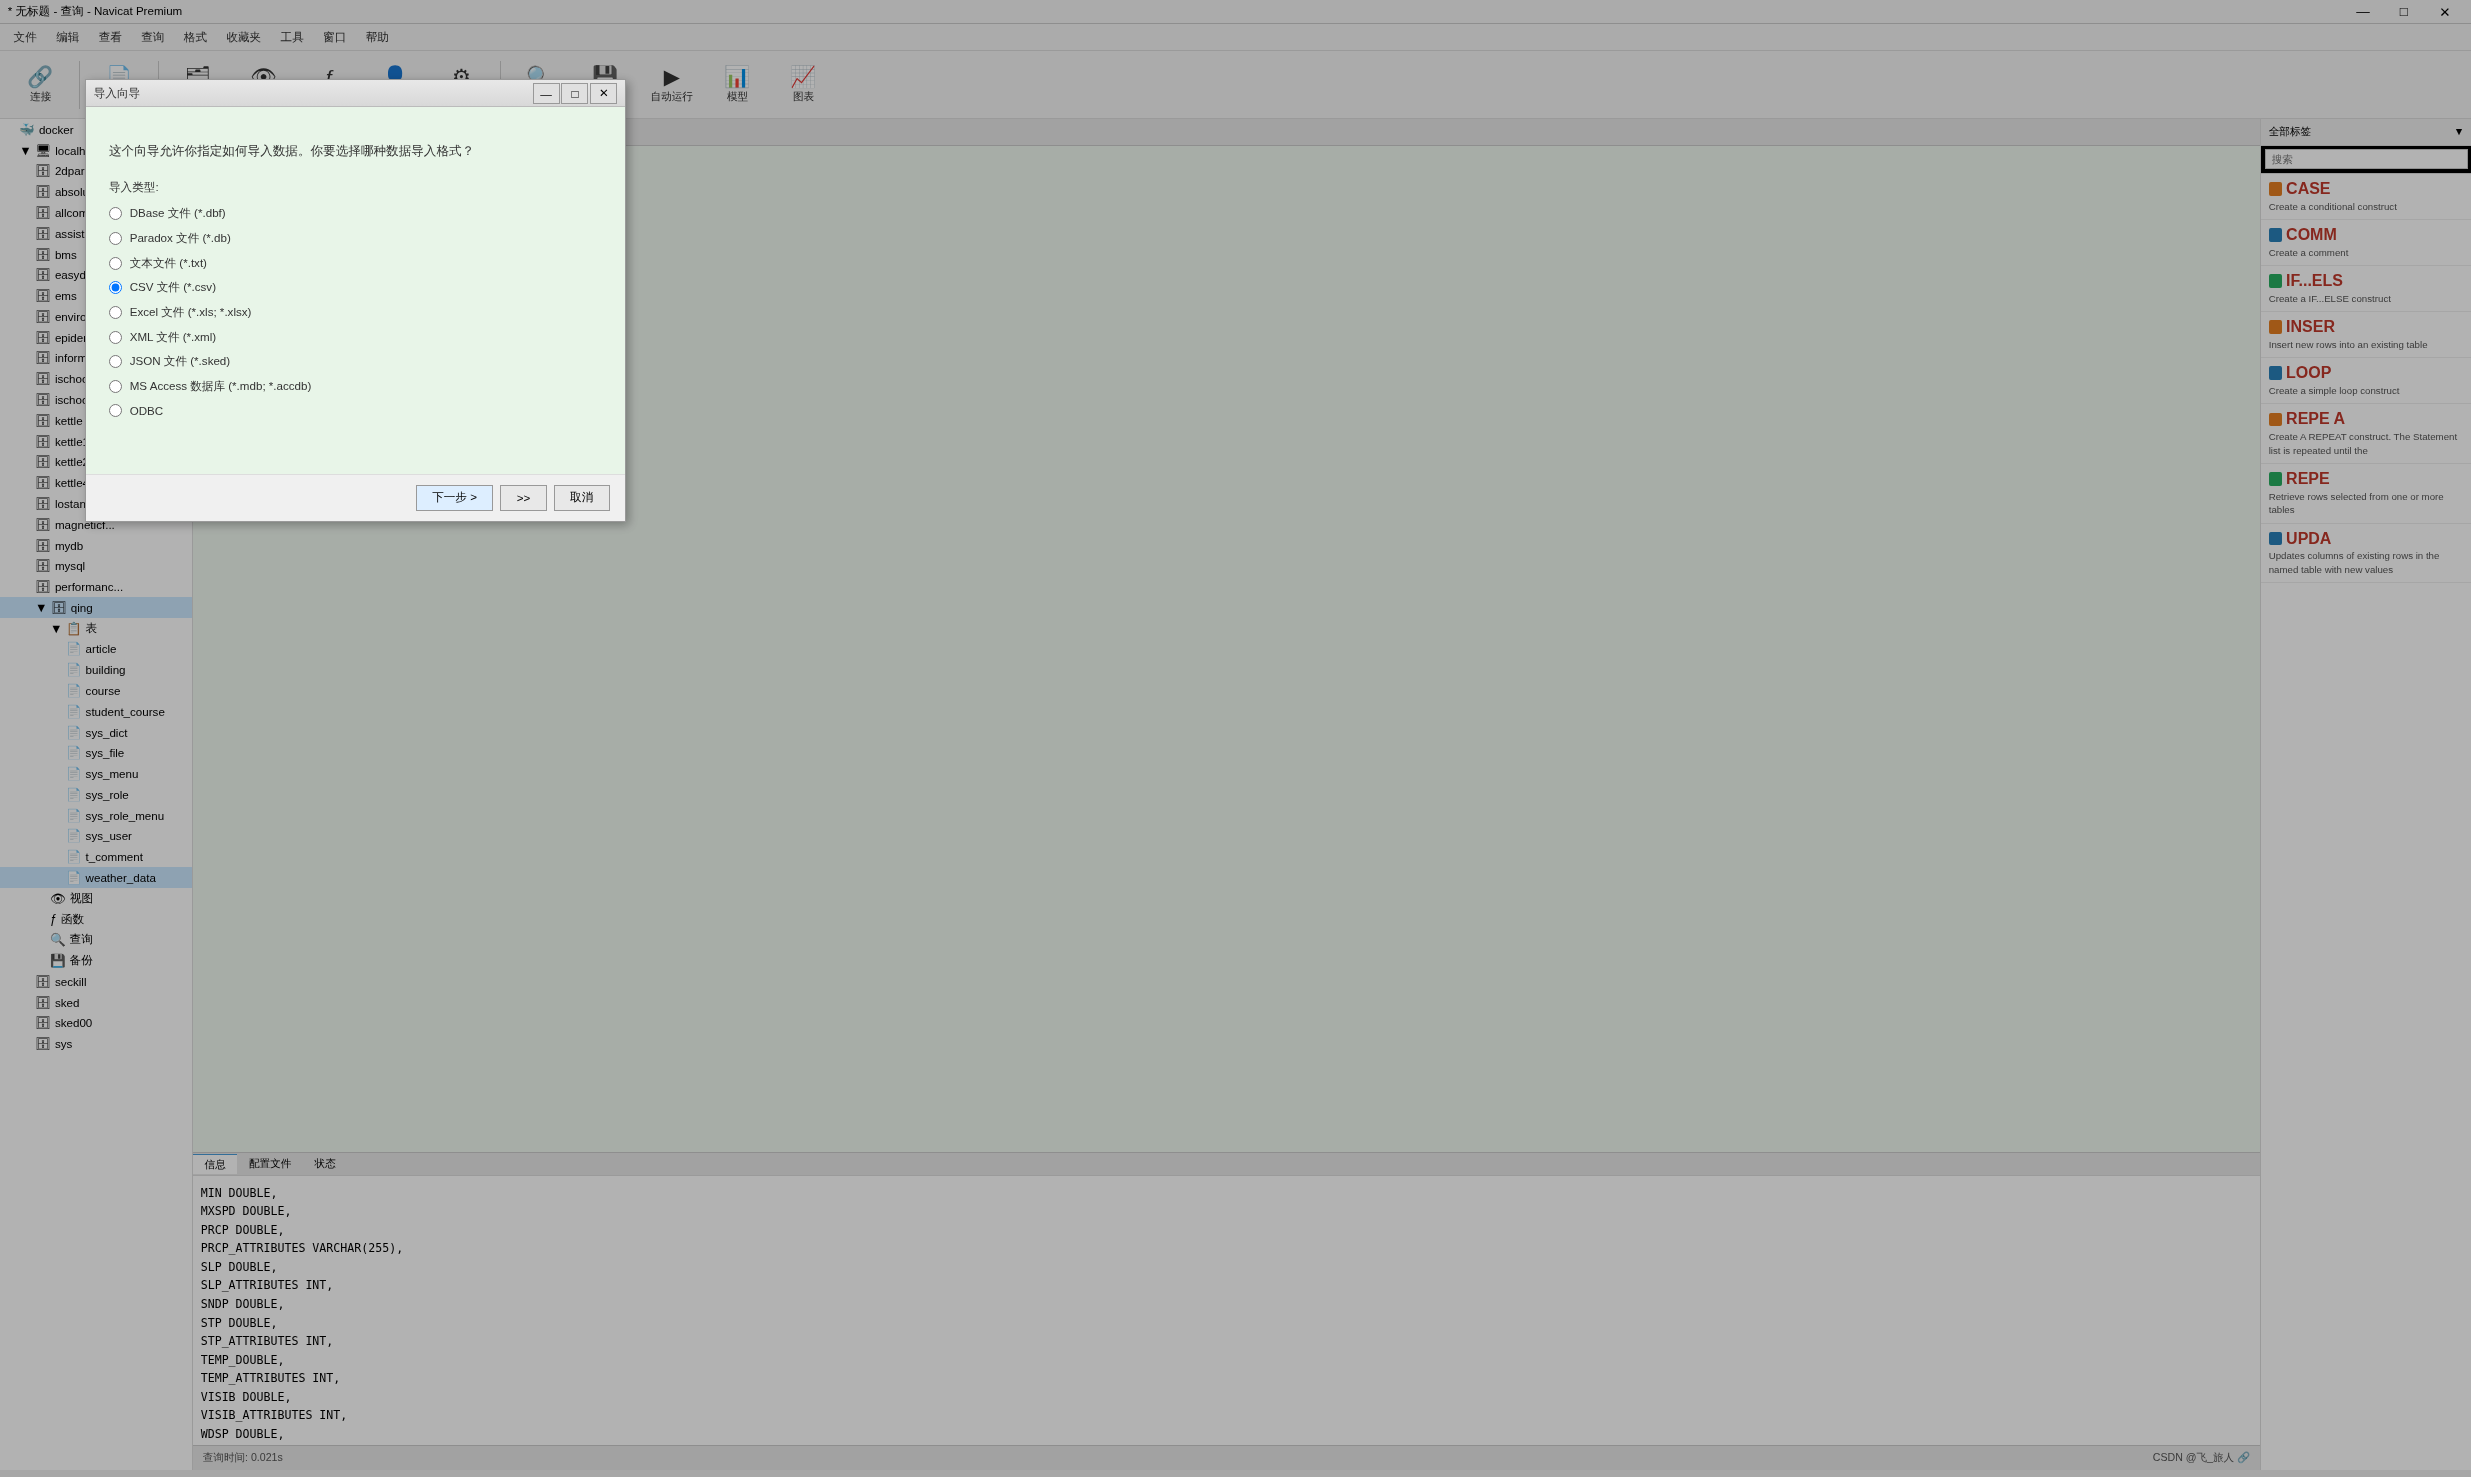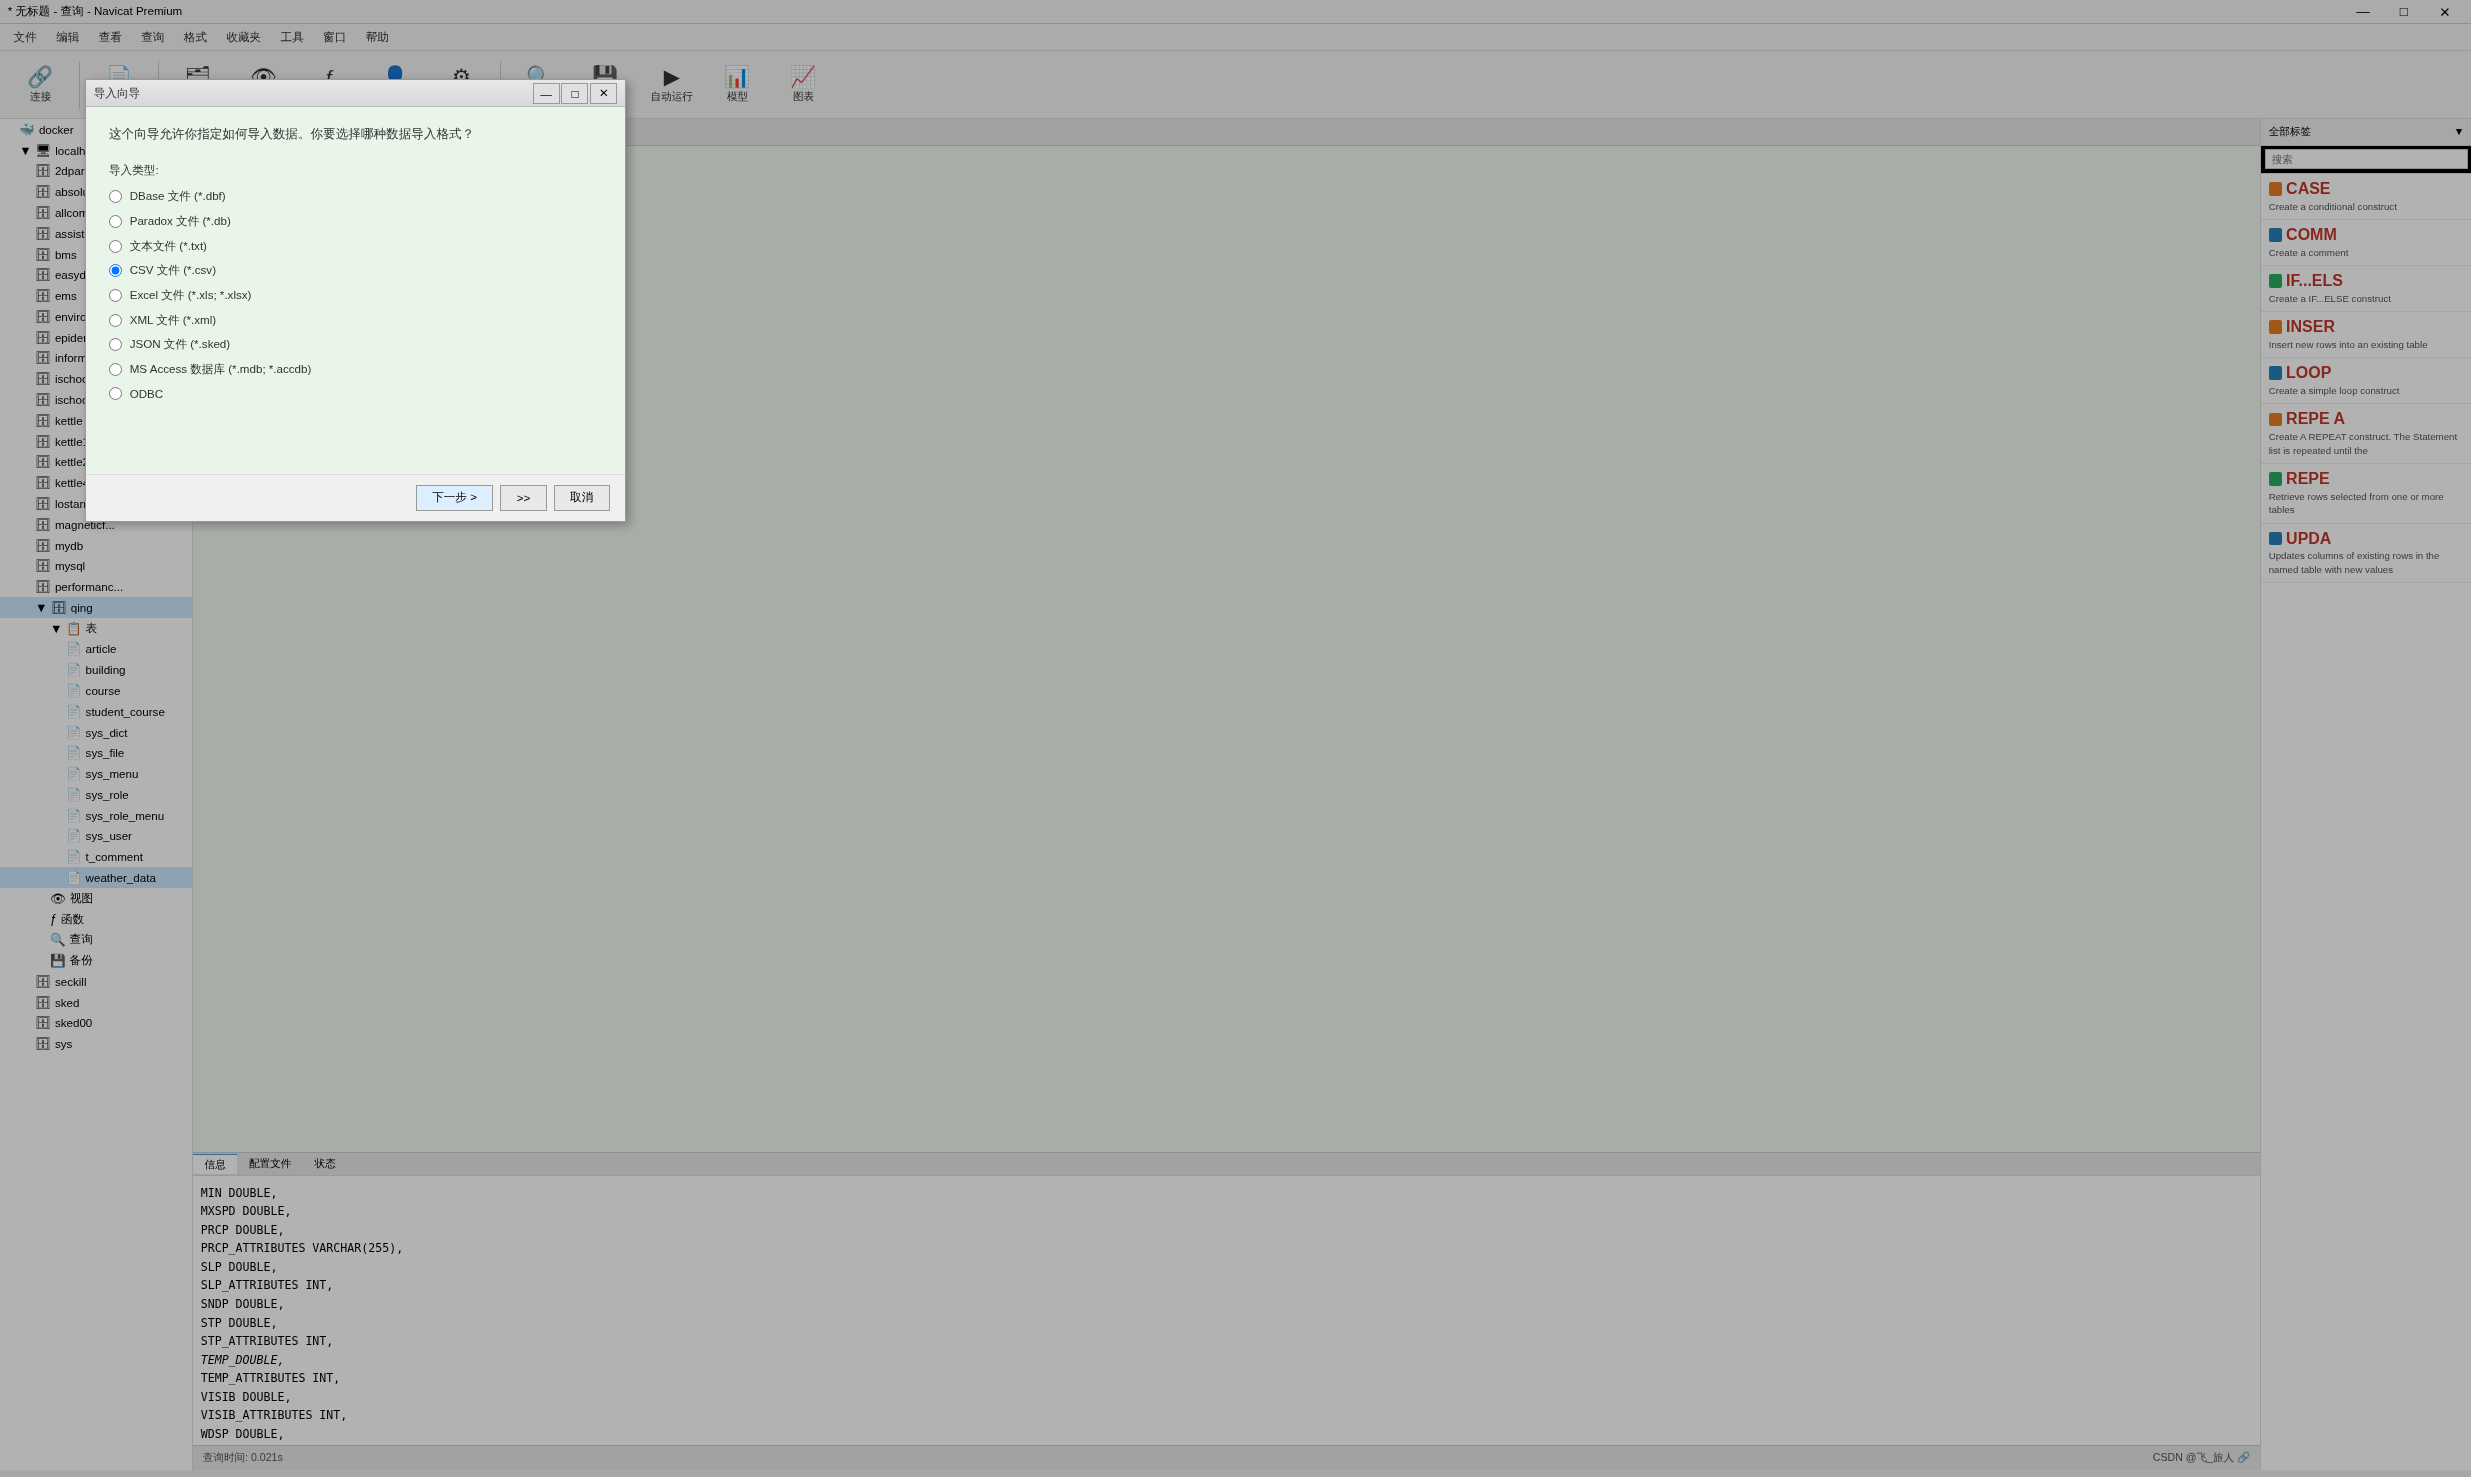--- a/index.html
+++ b/index.html
@@ -205,21 +205,21 @@
       padding: 0 7.7px;
       border-bottom: 1px solid #bbb;
     }
     #modal-titlebar .modal-title { font-size: 11.6px; color: #333; flex: 1; }
     #modal-titlebar .modal-btn { width: 27px; height: 21px; border: 1px solid #999; background: #e0e0e0; cursor: pointer; font-size: 11.6px; margin-left: 1.9px; }
     #modal-content {
       background: #e8f5e8;
       padding: 19.3px 23px;
       min-height: 367px;
     }
-    #modal-question { font-size: 12.6px; color: #333; margin-bottom: 19.3px; font-weight: 500; }
+    #modal-question { font-size: 12.6px; color: #333; margin-bottom: 19.3px; font-weight: 500; margin-top: 17px; }
     #modal-label { font-size: 11.6px; color: #333; margin-bottom: 11.6px; }
     .radio-option {
       display: flex;
       align-items: center;
       margin-bottom: 9.7px;
       cursor: pointer;
     }
     .radio-option input[type=radio] { margin-right: 7.7px; }
     .radio-option label { font-size: 11.6px; color: #333; cursor: pointer; }
     #modal-footer {
@@ -536,21 +536,21 @@
     <div id="result-output">
         <div style="line-height: 1.6;">  MIN DOUBLE,</div>
         <div style="line-height: 1.6;">  MXSPD DOUBLE,</div>
         <div style="line-height: 1.6;">  PRCP DOUBLE,</div>
         <div style="line-height: 1.6;">  PRCP_ATTRIBUTES VARCHAR(255),</div>
         <div style="line-height: 1.6;">  SLP DOUBLE,</div>
         <div style="line-height: 1.6;">  SLP_ATTRIBUTES INT,</div>
         <div style="line-height: 1.6;">  SNDP DOUBLE,</div>
         <div style="line-height: 1.6;">  STP DOUBLE,</div>
         <div style="line-height: 1.6;">  STP_ATTRIBUTES INT,</div>
-        <div style="line-height: 1.6; font-style: italic;">  TEMP_DOUBLE,</div>
+        <div style="line-height: 1.6;">  TEMP_DOUBLE,</div>
         <div style="line-height: 1.6;">  TEMP_ATTRIBUTES INT,</div>
         <div style="line-height: 1.6;">  VISIB DOUBLE,</div>
         <div style="line-height: 1.6;">  VISIB_ATTRIBUTES INT,</div>
         <div style="line-height: 1.6;">  WDSP DOUBLE,</div>
         <div style="line-height: 1.6;">  WDSP_ATTRIBUTES INT,</div>
       </div>
 
     <div id="statusbar">
       <span>查询时间: 0.021s</span>
       <span>CSDN @飞_旅人 🔗</span>

